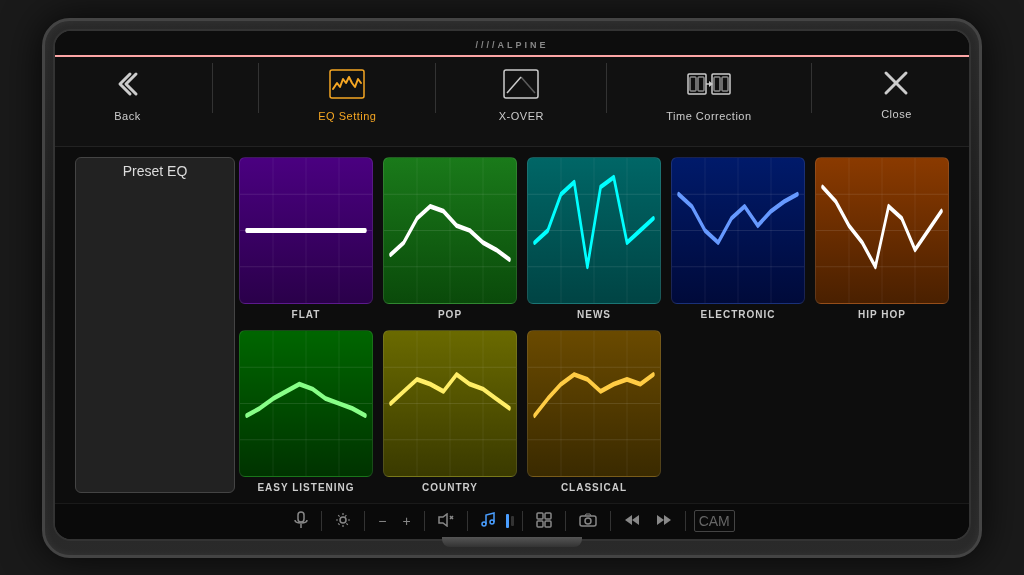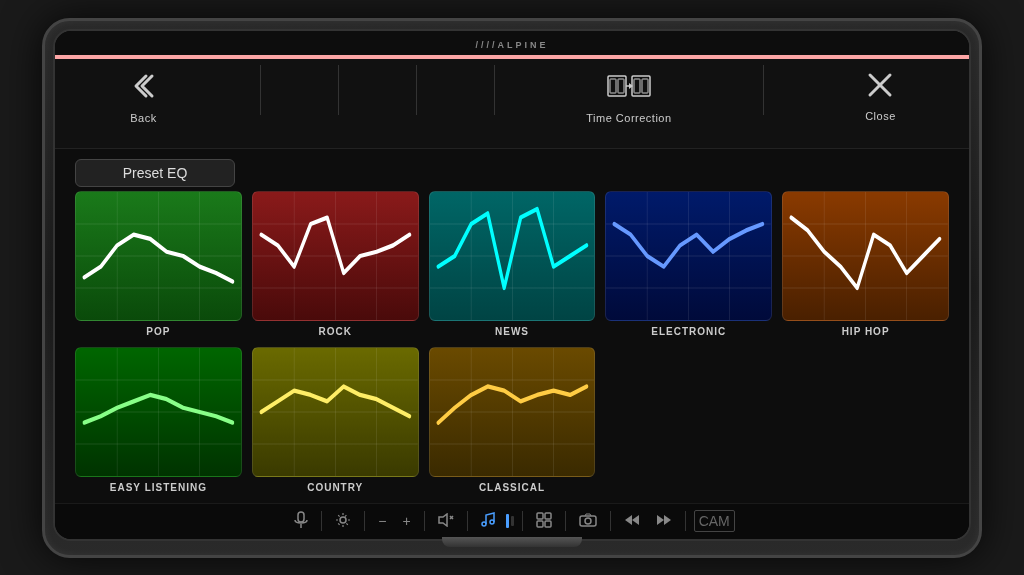--- a/index.html
+++ b/index.html
@@ -37,21 +37,21 @@
       overflow: hidden;
       display: flex;
       flex-direction: column;
     }
 
     
     .brand-bar {
       background: #0d0d0d;
       text-align: center;
       padding: 3px 0;
-      border-bottom: 4px solid #fca5a5;
+      border-bottom: 2px solid #fca5a5;
     }
     .brand-text {
       color: #888;
       font-size: 9px;
       letter-spacing: 3px;
       font-weight: bold;
     }
 
     
     .top-nav {
@@ -93,21 +93,21 @@
       height: 50px;
       background: #333;
     }
 
     
     .main-content {
       background: #0d0d0d;
       flex: 1;
       padding: 10px 20px;
       display: flex;
-      flex-direction: column;
+      flex-direction: row;
       gap: 4px;
     }
 
     .preset-label-btn {
       background: #222;
       border: 1px solid #444;
       border-radius: 6px;
       padding: 5px 20px;
       color: #ddd;
       font-size: 14px;
@@ -223,23 +223,42 @@
           </svg>
         </div>
         <span class="nav-label">Back</span>
       </div>
 
       <div class="nav-divider"></div>
 
 
       <div class="nav-divider"></div>
 
+      <div class="nav-item active">
+        <div class="nav-icon">
+          <svg width="36" height="30" viewBox="0 0 36 30" fill="none">
+            <rect x="1" y="1" width="34" height="28" rx="2" stroke="#f5a623" stroke-width="1.5"></rect>
+            <polyline points="4,20 8,14 11,18 14,10 17,14 20,8 23,14 26,18 29,10 32,14" stroke="#f5a623" stroke-width="2" stroke-linecap="round" stroke-linejoin="round" fill="none"></polyline>
+          </svg>
+        </div>
+        <span class="nav-label">EQ Setting</span>
+      </div>
 
       <div class="nav-divider"></div>
 
+      <div class="nav-item">
+        <div class="nav-icon">
+          <svg width="36" height="30" viewBox="0 0 36 30" fill="none">
+            <rect x="1" y="1" width="34" height="28" rx="2" stroke="#ccc" stroke-width="1.5"></rect>
+            <line x1="4" y1="24" x2="18" y2="8" stroke="#ccc" stroke-width="1.5"></line>
+            <line x1="18" y1="8" x2="32" y2="24" stroke="#ccc" stroke-width="1.5" opacity="0.4"></line>
+          </svg>
+        </div>
+        <span class="nav-label">X-OVER</span>
+      </div>
 
       <div class="nav-divider"></div>
 
       <div class="nav-item">
         <div class="nav-icon">
           <svg width="44" height="30" viewBox="0 0 44 30" fill="none">
             <rect x="1" y="5" width="18" height="20" rx="1" stroke="#ccc" stroke-width="1.5"></rect>
             <rect x="3" y="8" width="6" height="14" rx="0.5" stroke="#ccc" stroke-width="1"></rect>
             <rect x="11" y="8" width="6" height="14" rx="0.5" stroke="#ccc" stroke-width="1"></rect>
             <line x1="19" y1="15" x2="25" y2="15" stroke="#ccc" stroke-width="1.5" marker-end="url(#arr)"></line>
@@ -265,50 +284,52 @@
       </div>
 
     </div>
 
     <div class="main-content">
 
       <div class="preset-label-btn">Preset EQ</div>
 
       <div class="eq-grid">
 
+        <div class="eq-card">
+          <div class="eq-chart eq-flat">
+            <svg viewBox="0 0 100 60" preserveAspectRatio="none" width="100%" height="100%">
+
+              <line x1="0" y1="15" x2="100" y2="15" stroke="rgba(255,255,255,0.1)" stroke-width="0.5"></line>
+              <line x1="0" y1="30" x2="100" y2="30" stroke="rgba(255,255,255,0.1)" stroke-width="0.5"></line>
+              <line x1="0" y1="45" x2="100" y2="45" stroke="rgba(255,255,255,0.1)" stroke-width="0.5"></line>
+              <line x1="25" y1="0" x2="25" y2="60" stroke="rgba(255,255,255,0.1)" stroke-width="0.5"></line>
+              <line x1="50" y1="0" x2="50" y2="60" stroke="rgba(255,255,255,0.1)" stroke-width="0.5"></line>
+              <line x1="75" y1="0" x2="75" y2="60" stroke="rgba(255,255,255,0.1)" stroke-width="0.5"></line>
+
+              <polyline points="5,30 20,30 35,30 50,30 65,30 80,30 95,30" stroke="white" stroke-width="2" fill="none" stroke-linecap="round" stroke-linejoin="round"></polyline>
+            </svg>
+          </div>
+          <span class="eq-name">FLAT</span>
+        </div>
 
         <div class="eq-card">
           <div class="eq-chart eq-pop">
             <svg viewBox="0 0 100 60" preserveAspectRatio="none" width="100%" height="100%">
               <line x1="0" y1="15" x2="100" y2="15" stroke="rgba(255,255,255,0.1)" stroke-width="0.5"></line>
               <line x1="0" y1="30" x2="100" y2="30" stroke="rgba(255,255,255,0.1)" stroke-width="0.5"></line>
               <line x1="0" y1="45" x2="100" y2="45" stroke="rgba(255,255,255,0.1)" stroke-width="0.5"></line>
               <line x1="25" y1="0" x2="25" y2="60" stroke="rgba(255,255,255,0.1)" stroke-width="0.5"></line>
               <line x1="50" y1="0" x2="50" y2="60" stroke="rgba(255,255,255,0.1)" stroke-width="0.5"></line>
               <line x1="75" y1="0" x2="75" y2="60" stroke="rgba(255,255,255,0.1)" stroke-width="0.5"></line>
               <polyline points="5,40 15,35 25,25 35,20 45,22 55,28 65,30 75,35 85,38 95,42" stroke="white" stroke-width="2" fill="none" stroke-linecap="round" stroke-linejoin="round"></polyline>
             </svg>
           </div>
           <span class="eq-name">POP</span>
         </div>
 
-        <div class="eq-card">
-          <div class="eq-chart eq-rock">
-            <svg viewBox="0 0 100 60" preserveAspectRatio="none" width="100%" height="100%">
-              <line x1="0" y1="15" x2="100" y2="15" stroke="rgba(255,255,255,0.1)" stroke-width="0.5"></line>
-              <line x1="0" y1="30" x2="100" y2="30" stroke="rgba(255,255,255,0.1)" stroke-width="0.5"></line>
-              <line x1="0" y1="45" x2="100" y2="45" stroke="rgba(255,255,255,0.1)" stroke-width="0.5"></line>
-              <line x1="25" y1="0" x2="25" y2="60" stroke="rgba(255,255,255,0.1)" stroke-width="0.5"></line>
-              <line x1="50" y1="0" x2="50" y2="60" stroke="rgba(255,255,255,0.1)" stroke-width="0.5"></line>
-              <line x1="75" y1="0" x2="75" y2="60" stroke="rgba(255,255,255,0.1)" stroke-width="0.5"></line>
-              <polyline points="5,20 15,25 25,35 35,15 45,12 55,38 65,30 75,28 85,25 95,20" stroke="white" stroke-width="2" fill="none" stroke-linecap="round" stroke-linejoin="round"></polyline>
-            </svg>
-          </div>
-          <span class="eq-name">ROCK</span>
-        </div>
 
         <div class="eq-card">
           <div class="eq-chart eq-news">
             <svg viewBox="0 0 100 60" preserveAspectRatio="none" width="100%" height="100%">
               <line x1="0" y1="15" x2="100" y2="15" stroke="rgba(255,255,255,0.1)" stroke-width="0.5"></line>
               <line x1="0" y1="30" x2="100" y2="30" stroke="rgba(255,255,255,0.1)" stroke-width="0.5"></line>
               <line x1="0" y1="45" x2="100" y2="45" stroke="rgba(255,255,255,0.1)" stroke-width="0.5"></line>
               <line x1="25" y1="0" x2="25" y2="60" stroke="rgba(255,255,255,0.1)" stroke-width="0.5"></line>
               <line x1="50" y1="0" x2="50" y2="60" stroke="rgba(255,255,255,0.1)" stroke-width="0.5"></line>
               <line x1="75" y1="0" x2="75" y2="60" stroke="rgba(255,255,255,0.1)" stroke-width="0.5"></line>

